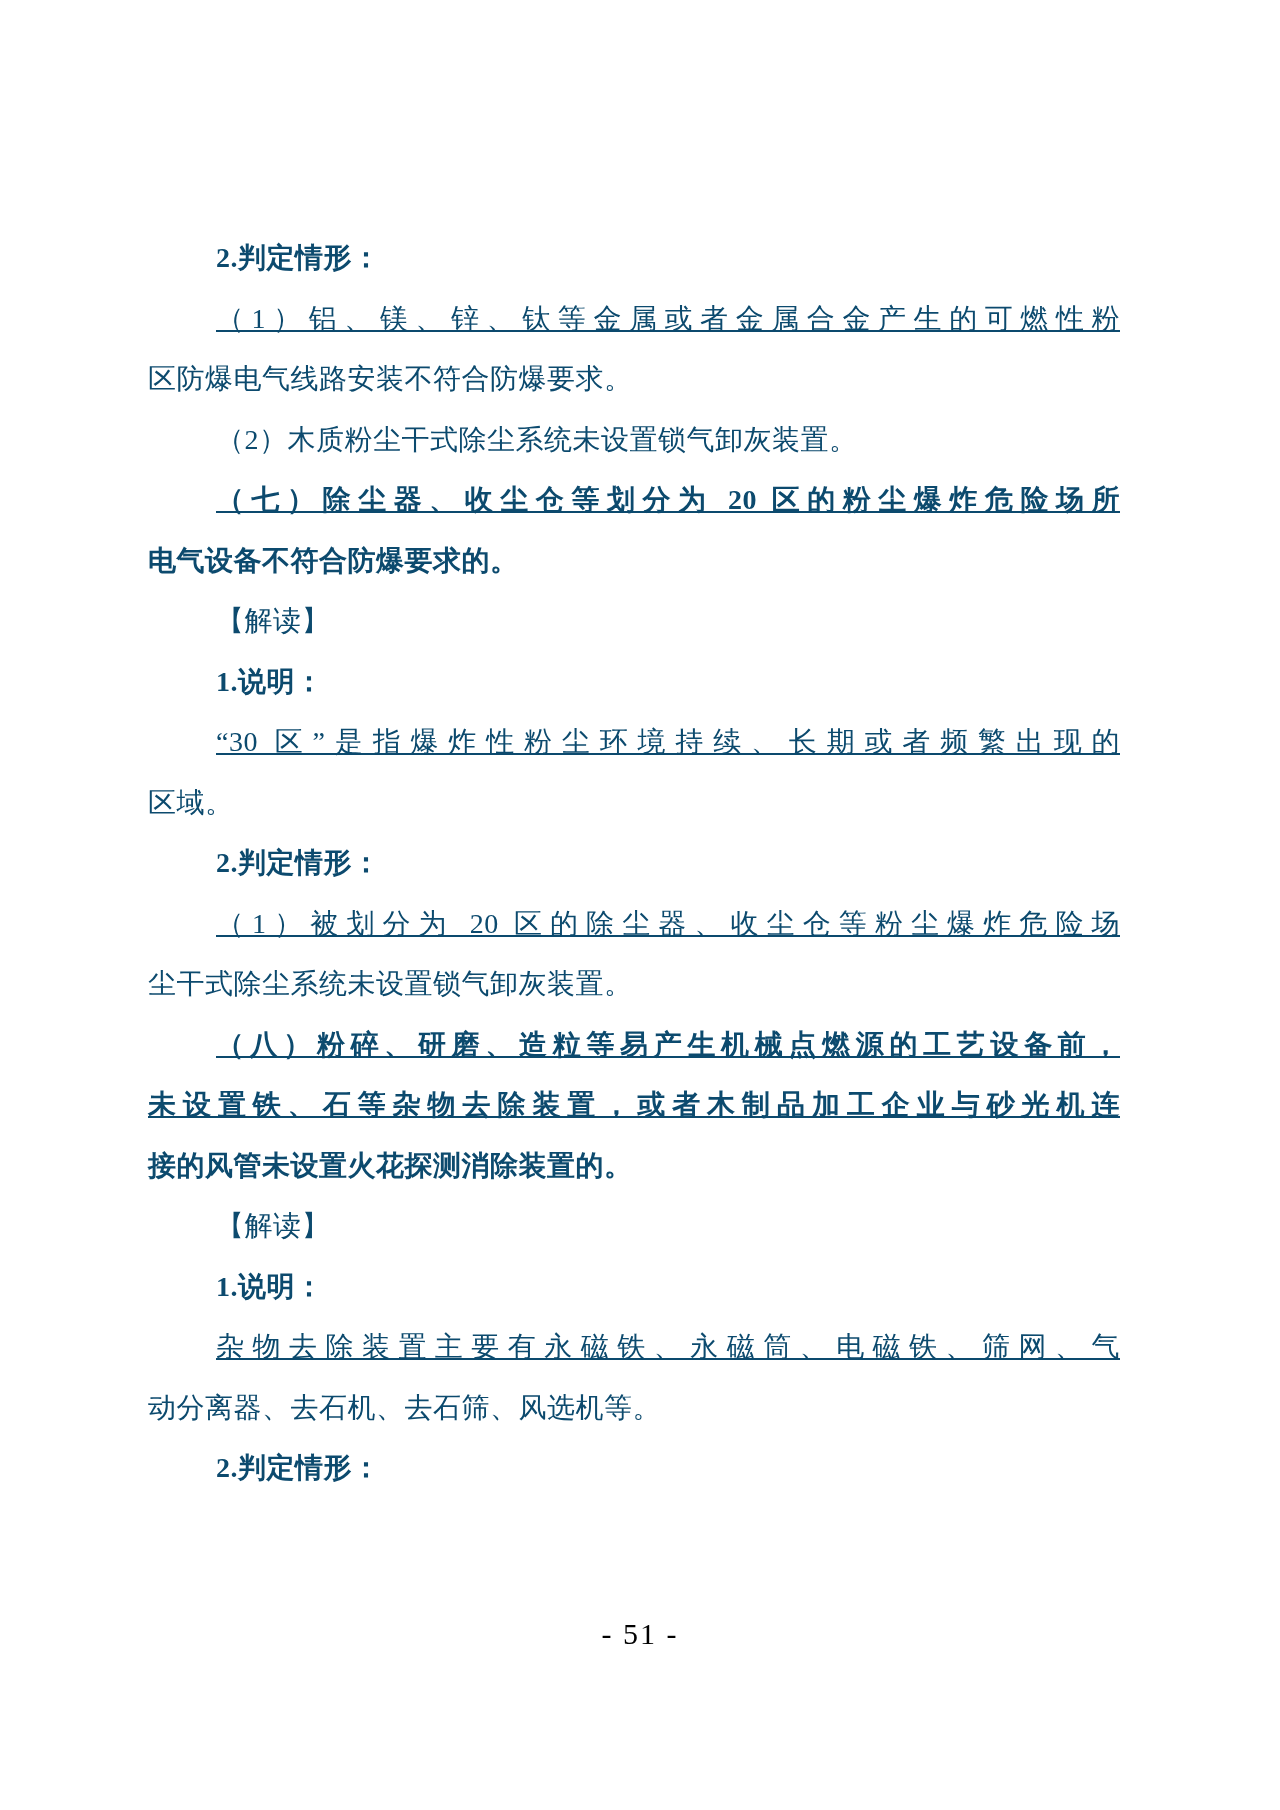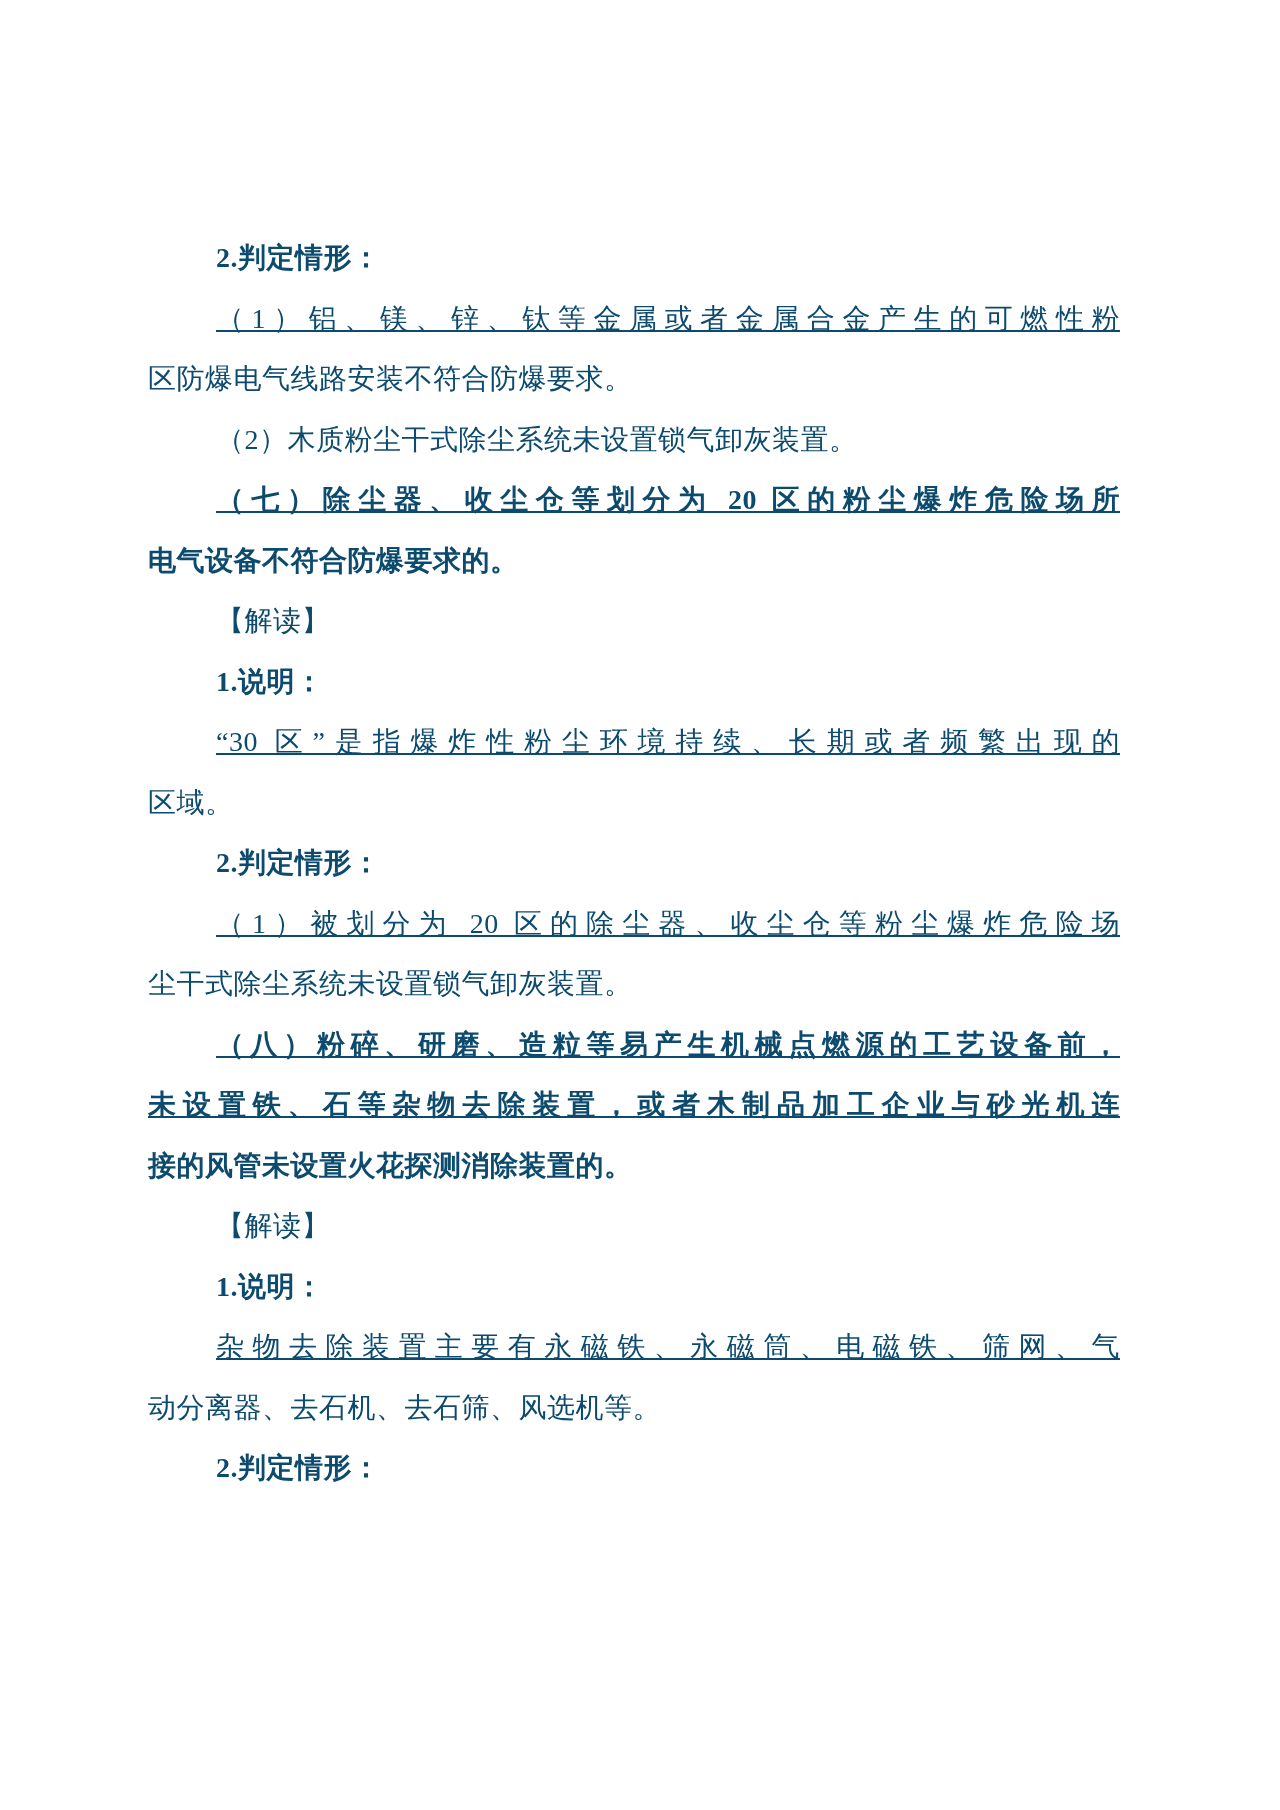--- a/index.html
+++ b/index.html
@@ -76,13 +76,16 @@
       <div class="line">尘干式除尘系统未设置锁气卸灰装置。</div>
       <div class="line bold indent fill">（八）粉碎、研磨、造粒等易产生机械点燃源的工艺设备前，</div>
       <div class="line bold fill">未设置铁、石等杂物去除装置，或者木制品加工企业与砂光机连</div>
       <div class="line bold">接的风管未设置火花探测消除装置的。</div>
       <div class="line indent">【解读】</div>
       <div class="line bold indent">1.说明：</div>
       <div class="line indent fill">杂物去除装置主要有永磁铁、永磁筒、电磁铁、筛网、气</div>
       <div class="line">动分离器、去石机、去石筛、风选机等。</div>
       <div class="line bold indent">2.判定情形：</div>
     </main>
+  <div class="footer">
+    <span>- 51 -</span>
+  </div>
 </div>
 
 </body></html>

